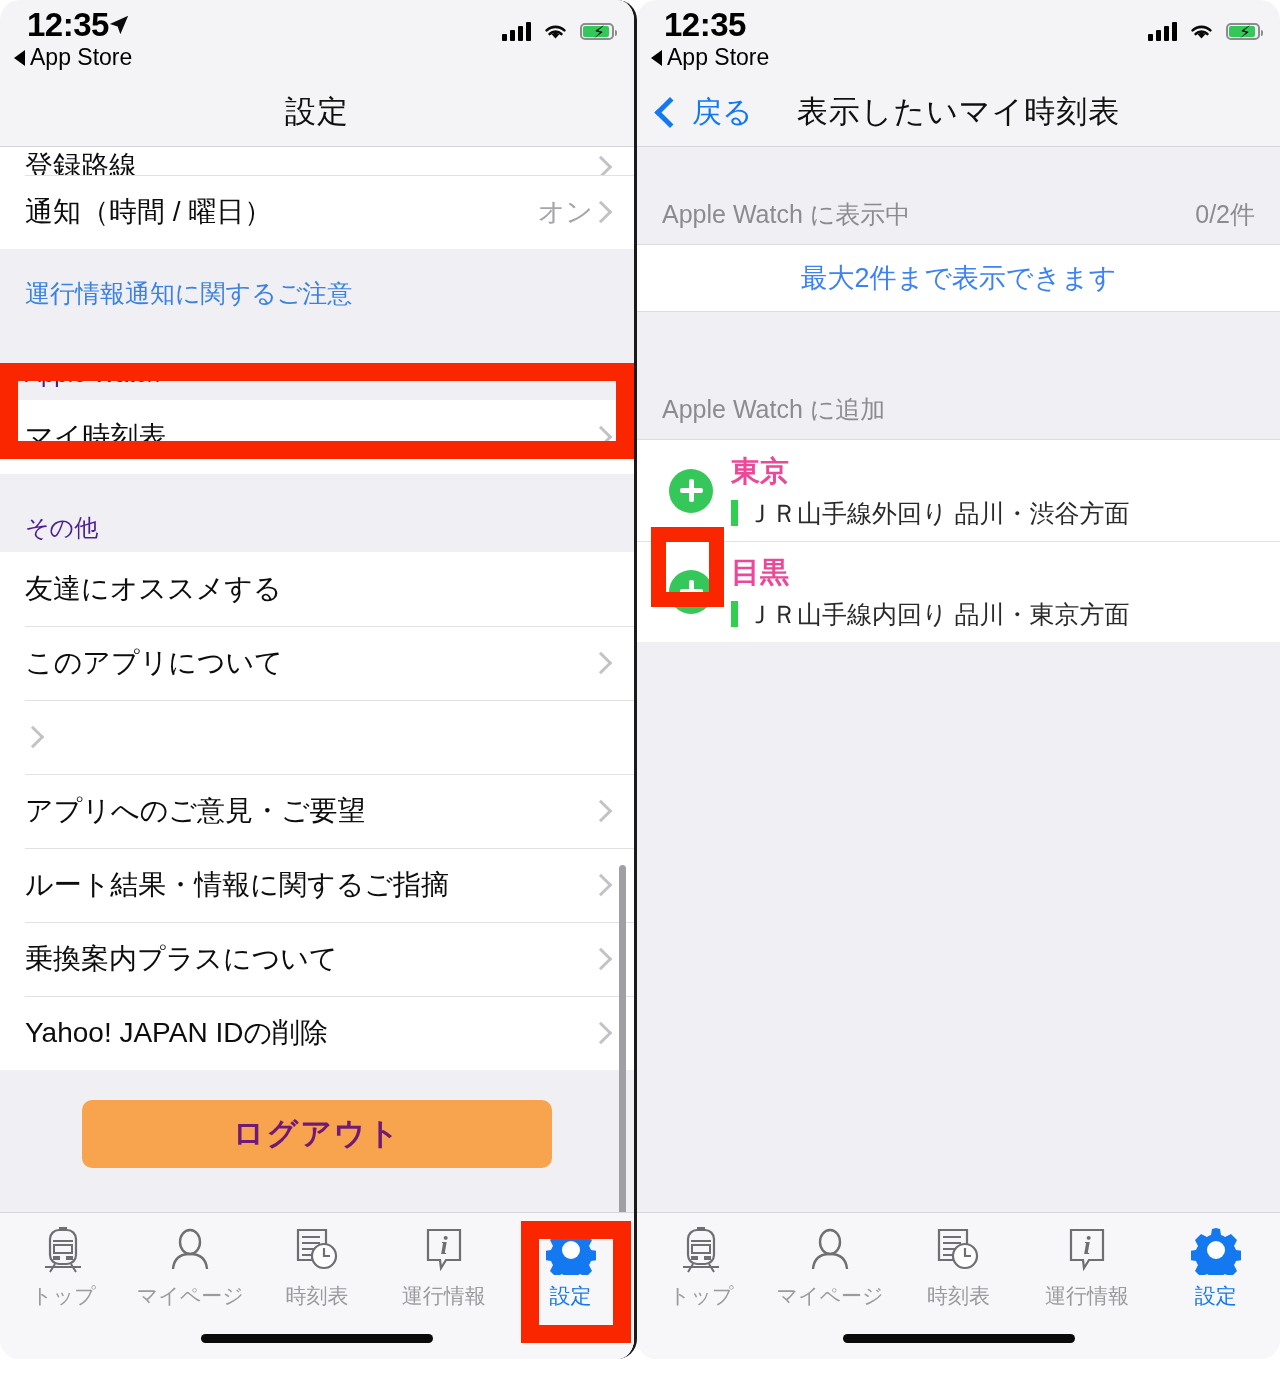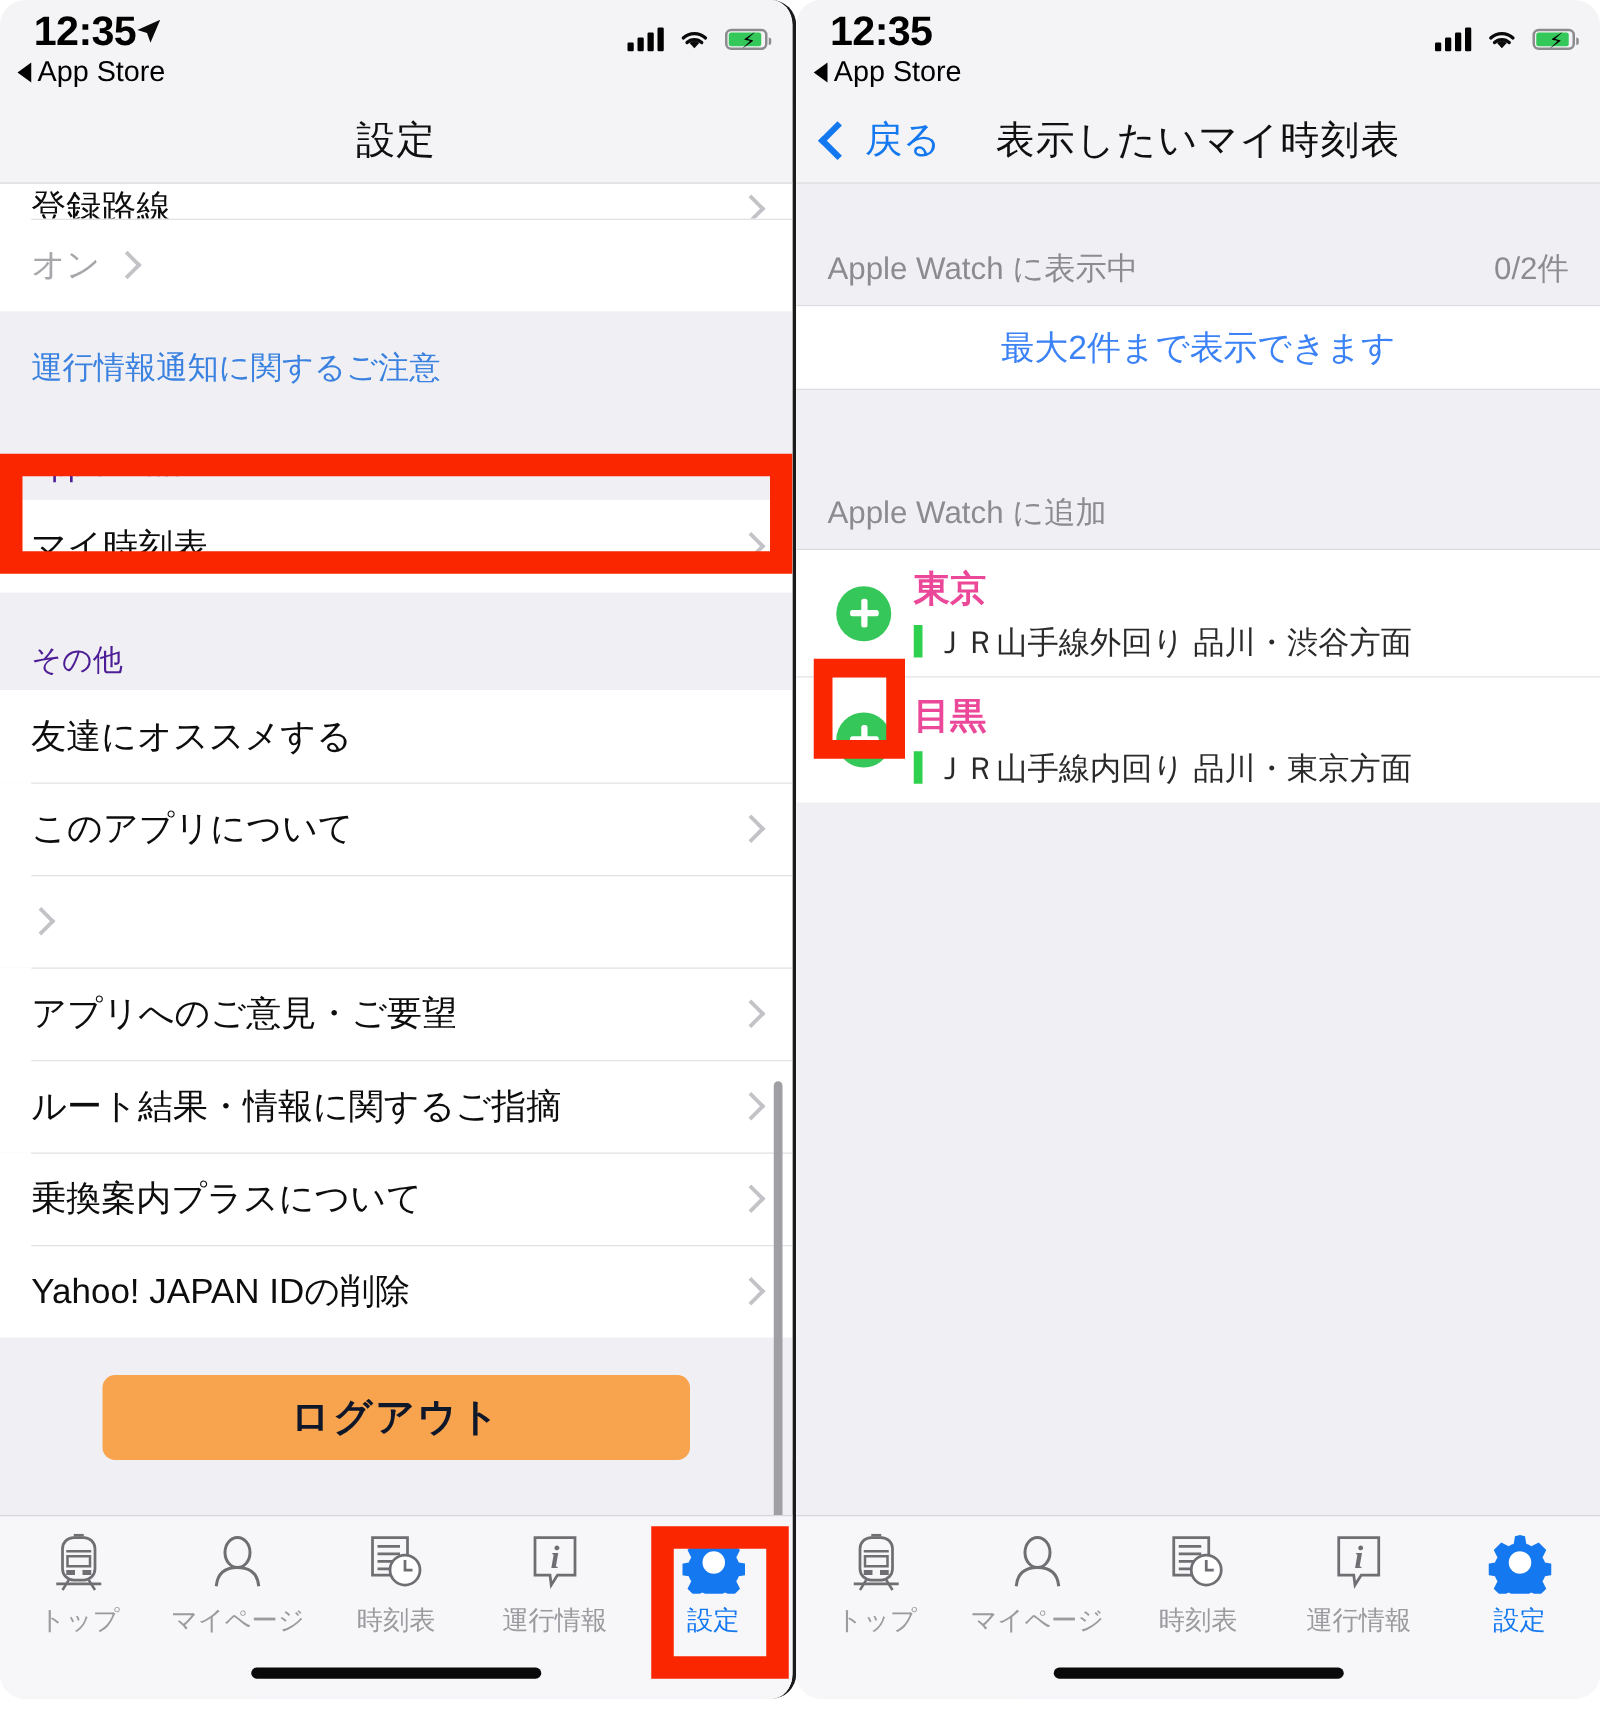--- a/index.html
+++ b/index.html
@@ -162,21 +162,20 @@
     height:1px; background:#e2e2e6;
   }
   .row-label {
     font-size: 28px;
     color: #0d0d0d;
     flex: 1;
   }
   .row-value {
     font-size: 27px;
     color: #a6a6ab;
-    margin-right: 14px;
   }
   .chev-right {
     width: 13px; height: 13px;
     border-right: 3px solid #c2c2c7;
     border-top: 3px solid #c2c2c7;
     transform: rotate(45deg);
     flex: none;
   }
   .row-partial {
     height: 28px;
@@ -207,21 +206,21 @@
     padding: 30px 0 0 0;
     display: flex;
     justify-content: center;
   }
   .logout-btn {
     width: 470px;
     height: 68px;
     background: #f8a košuk;
     background: #f8a34e;
     border-radius: 10px;
-    color: #0f172a;
+    color: #701a75;
     font-size: 31px;
     font-weight: bold;
     display: flex;
     align-items: center;
     justify-content: center;
     letter-spacing: 2px;
   }
 
   
   .scrollbar {
@@ -395,20 +394,21 @@
     </div>
 
     <div class="content">
 
       <div class="row row-partial">
         <div class="row-label">登録路線</div>
         <span class="chev-right"></span>
       </div>
 
       <div class="row">
+        <div class="row-label">通知（時間 / 曜日）</div>
         <div class="row-value">オン</div>
         <span class="chev-right"></span>
       </div>
 
       <div class="note-link">運行情報通知に関するご注意</div>
 
       <div class="section-head">
         <span>Apple Watch</span>
       </div>
 

